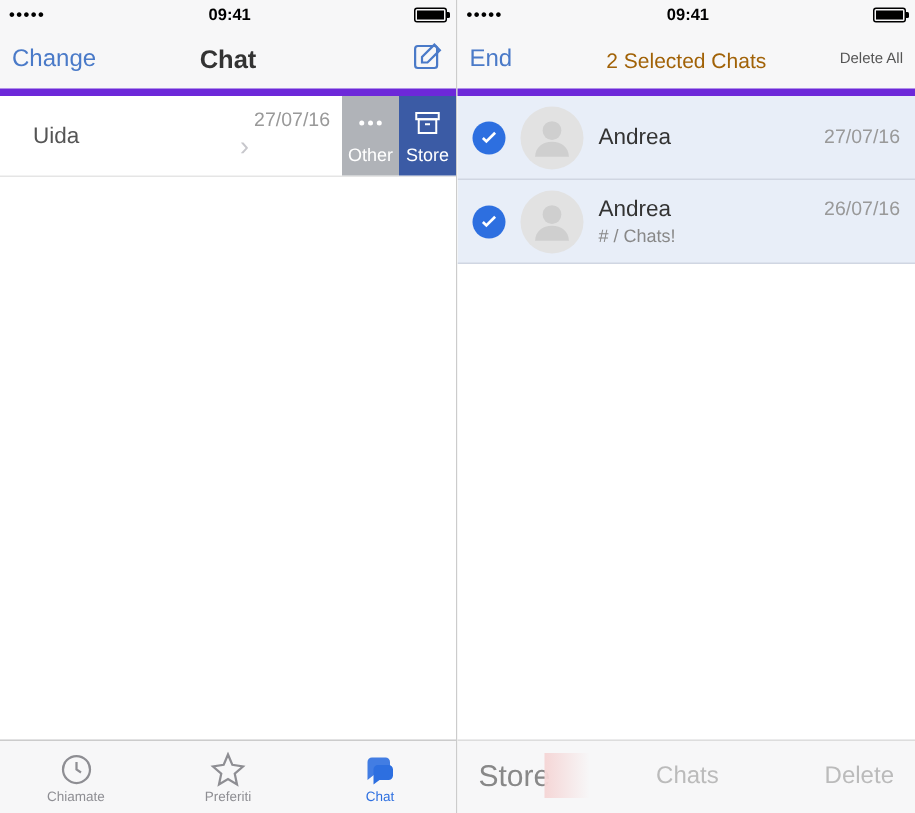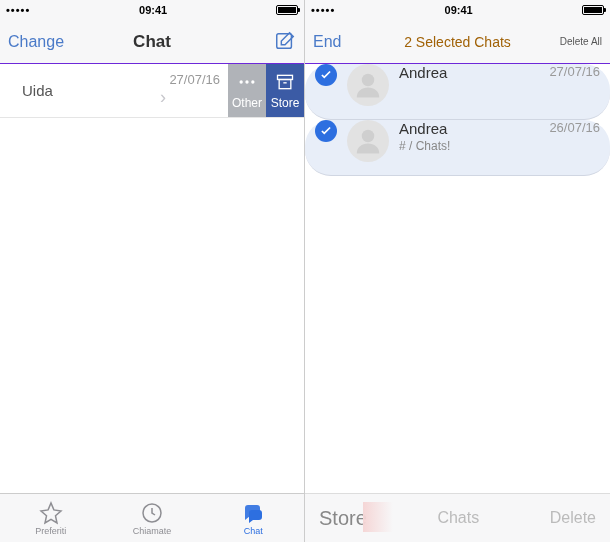--- a/index.html
+++ b/index.html
@@ -8,39 +8,39 @@
     .screen.left { width: 305px; border-right: 1px solid #ccc; }
     .screen.right { width: 305px; }
 
     .statusbar { display: flex; justify-content: space-between; align-items: center; height: 20px; padding: 0 6px; font-size: 11px; font-weight: 600; color: #000; background: #f7f7f8; }
     .statusbar .dots { letter-spacing: 1px; }
     .statusbar .batt { display: flex; align-items: center; gap: 2px; }
     .batt-icon { display: inline-block; width: 22px; height: 10px; border: 1px solid #000; border-radius: 2px; position: relative; }
     .batt-icon::after { content: ''; position: absolute; right: -3px; top: 2px; width: 2px; height: 4px; background: #000; border-radius: 0 1px 1px 0; }
     .batt-icon .fill { position: absolute; left: 1px; top: 1px; bottom: 1px; width: 18px; background: #000; }
 
-    .navbar { display: flex; justify-content: space-between; align-items: center; height: 44px; padding: 0 8px; border-bottom: 1px solid #6d28d9; background: #f7f7f8; }
+    .navbar { display: flex; justify-content: space-between; align-items: center; height: 44px; padding: 0 8px; border-bottom: 5px solid #6d28d9; background: #f7f7f8; }
     .nav-left, .nav-right { flex: 0 0 auto; min-width: 60px; color: #4a7ac8; font-size: 16px; }
     .nav-right { text-align: right; font-size: 10px; }
     .nav-title { flex: 1; text-align: center; font-size: 17px; font-weight: 600; color: #333; }
 
     .compose-icon svg { width: 22px; height: 22px; }
 
     .chat-list { flex: 1; background: #fff; overflow: hidden; }
     .row { display: flex; align-items: stretch; border-bottom: 1px solid #e5e5e5; height: 54px; }
     .row .content { flex: 1; display: flex; align-items: center; padding: 0 22px; position: relative; }
     .row .chevron { color: #c7c7cc; font-size: 18px; margin-left: auto; margin-right: 40px; margin-top: 14px; }
     .row .name { font-size: 15px; color: #555; }
     .row .date { position: absolute; right: 8px; top: 8px; font-size: 13px; color: #999; }
     .action { width: 38px; display: flex; flex-direction: column; justify-content: center; align-items: center; color: #fff; font-size: 12px; gap: 4px; }
     .action.other { background: #b0b3b8; }
     .action.store { background: #3b5ba5; }
     .action svg { width: 20px; height: 20px; }
 
-    .row2 { display: flex; align-items: flex-start; height: 56px; border-bottom: 1px solid #d0d6e2; background: #e8eef8; padding: 0 10px; gap: 10px; border-radius: 26px; }
+    .row2 { display: flex; align-items: center; height: 56px; border-bottom: 1px solid #d0d6e2; background: #e8eef8; padding: 0 10px; gap: 10px; }
     .check { width: 22px; height: 22px; border-radius: 50%; background: #2d6fe0; display: flex; align-items: center; justify-content: center; color: #fff; flex: 0 0 22px; }
     .avatar { width: 42px; height: 42px; border-radius: 50%; background: #e2e2e2; display: flex; align-items: center; justify-content: center; flex: 0 0 42px; }
     .avatar svg { width: 30px; height: 30px; }
     .info { flex: 1; position: relative; }
     .info .n { font-size: 15px; color: #333; }
     .info .m { font-size: 12px; color: #888; margin-top: 2px; }
     .info .d { position: absolute; right: 0; top: 0; font-size: 13px; color: #999; }
 
     .tabbar { display: flex; height: 49px; border-top: 1px solid #ccc; background: #f7f7f8; }
     .tab { flex: 1; display: flex; flex-direction: column; align-items: center; justify-content: center; gap: 1px; color: #8e8e93; font-size: 9px; }
@@ -98,30 +98,30 @@
             <line x1="10" y1="13" x2="14" y2="13"></line>
         </svg>
         <span>Store</span>
       </div>
     </div>
   </div>
 
   <div class="tabbar">
     <div class="tab">
       <svg viewBox="0 0 24 24" fill="none" stroke="currentColor" stroke-width="1.5">
-          <path d="M12 2l2.9 6.9L22 10l-5.5 4.8L18 22l-6-3.6L6 22l1.5-7.2L2 10l7.1-1.1z"></path>
-        </svg>
-      <span>Preferiti</span>
-    </div>
-    <div class="tab">
-      <svg viewBox="0 0 24 24" fill="none" stroke="currentColor" stroke-width="1.5">
           <circle cx="12" cy="12" r="9"></circle>
           <path d="M12 7v5l3 2"></path>
         </svg>
       <span>Chiamate</span>
+    </div>
+    <div class="tab">
+      <svg viewBox="0 0 24 24" fill="none" stroke="currentColor" stroke-width="1.5">
+          <path d="M12 2l2.9 6.9L22 10l-5.5 4.8L18 22l-6-3.6L6 22l1.5-7.2L2 10l7.1-1.1z"></path>
+        </svg>
+      <span>Preferiti</span>
     </div>
     <div class="tab active">
       <svg viewBox="0 0 24 24" fill="currentColor">
           <path d="M4 4h12a3 3 0 013 3v5a3 3 0 01-3 3H9l-5 4V7a3 3 0 013-3z" opacity="0.9"></path>
           <path d="M8 9h10a3 3 0 013 3v4a3 3 0 01-3 3h-6l-4 3V12a3 3 0 013-3z"></path>
         </svg>
       <span>Chat</span>
     </div>
   </div>
 </div>

